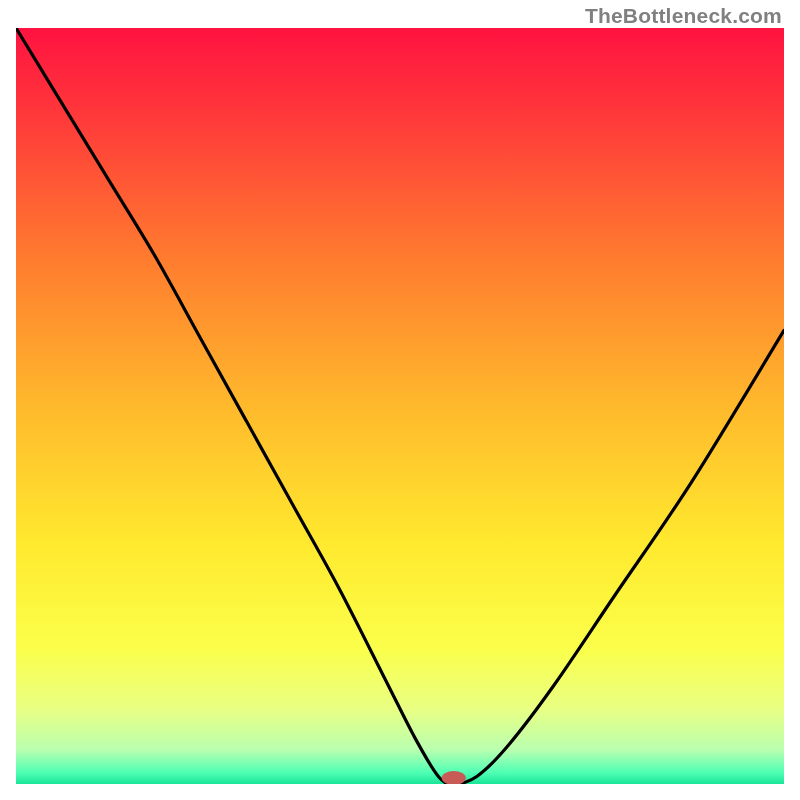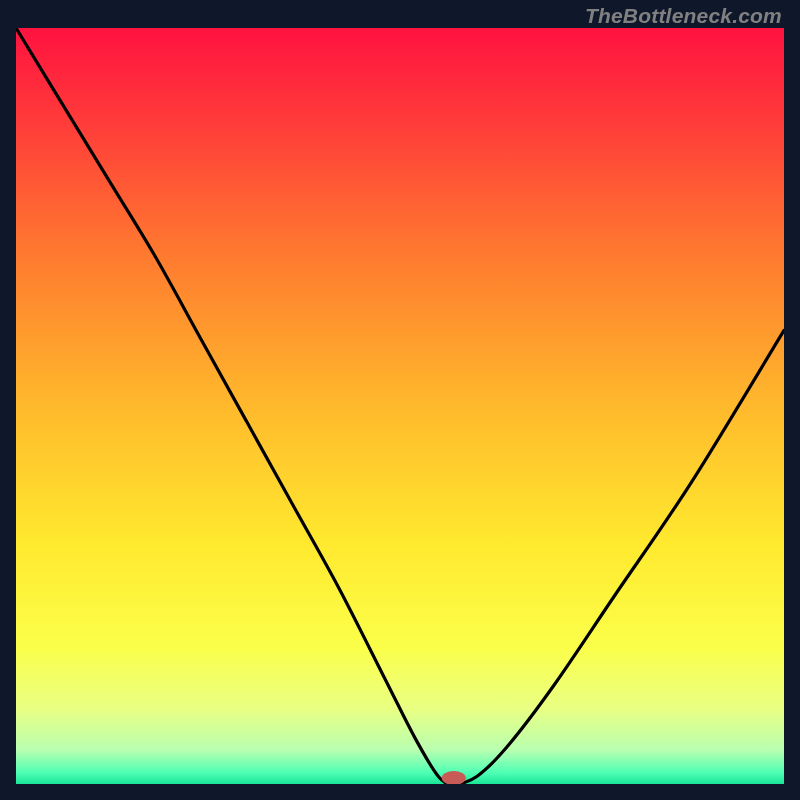--- a/index.html
+++ b/index.html
@@ -7,22 +7,21 @@
     padding: 0;
     width: 800px;
     height: 800px;
     background: #000;
     overflow: hidden;
     font-family: Arial, Helvetica, sans-serif;
   }
   .frame {
     position: absolute;
     inset: 0;
-    background: #0f172a;
-    font-style: italic;
+    background: #ffffff;
   }
   .plot {
     position: absolute;
     left: 16px;
     top: 28px;
     width: 768px;
     height: 756px;
     overflow: hidden;
   }
   .watermark {

